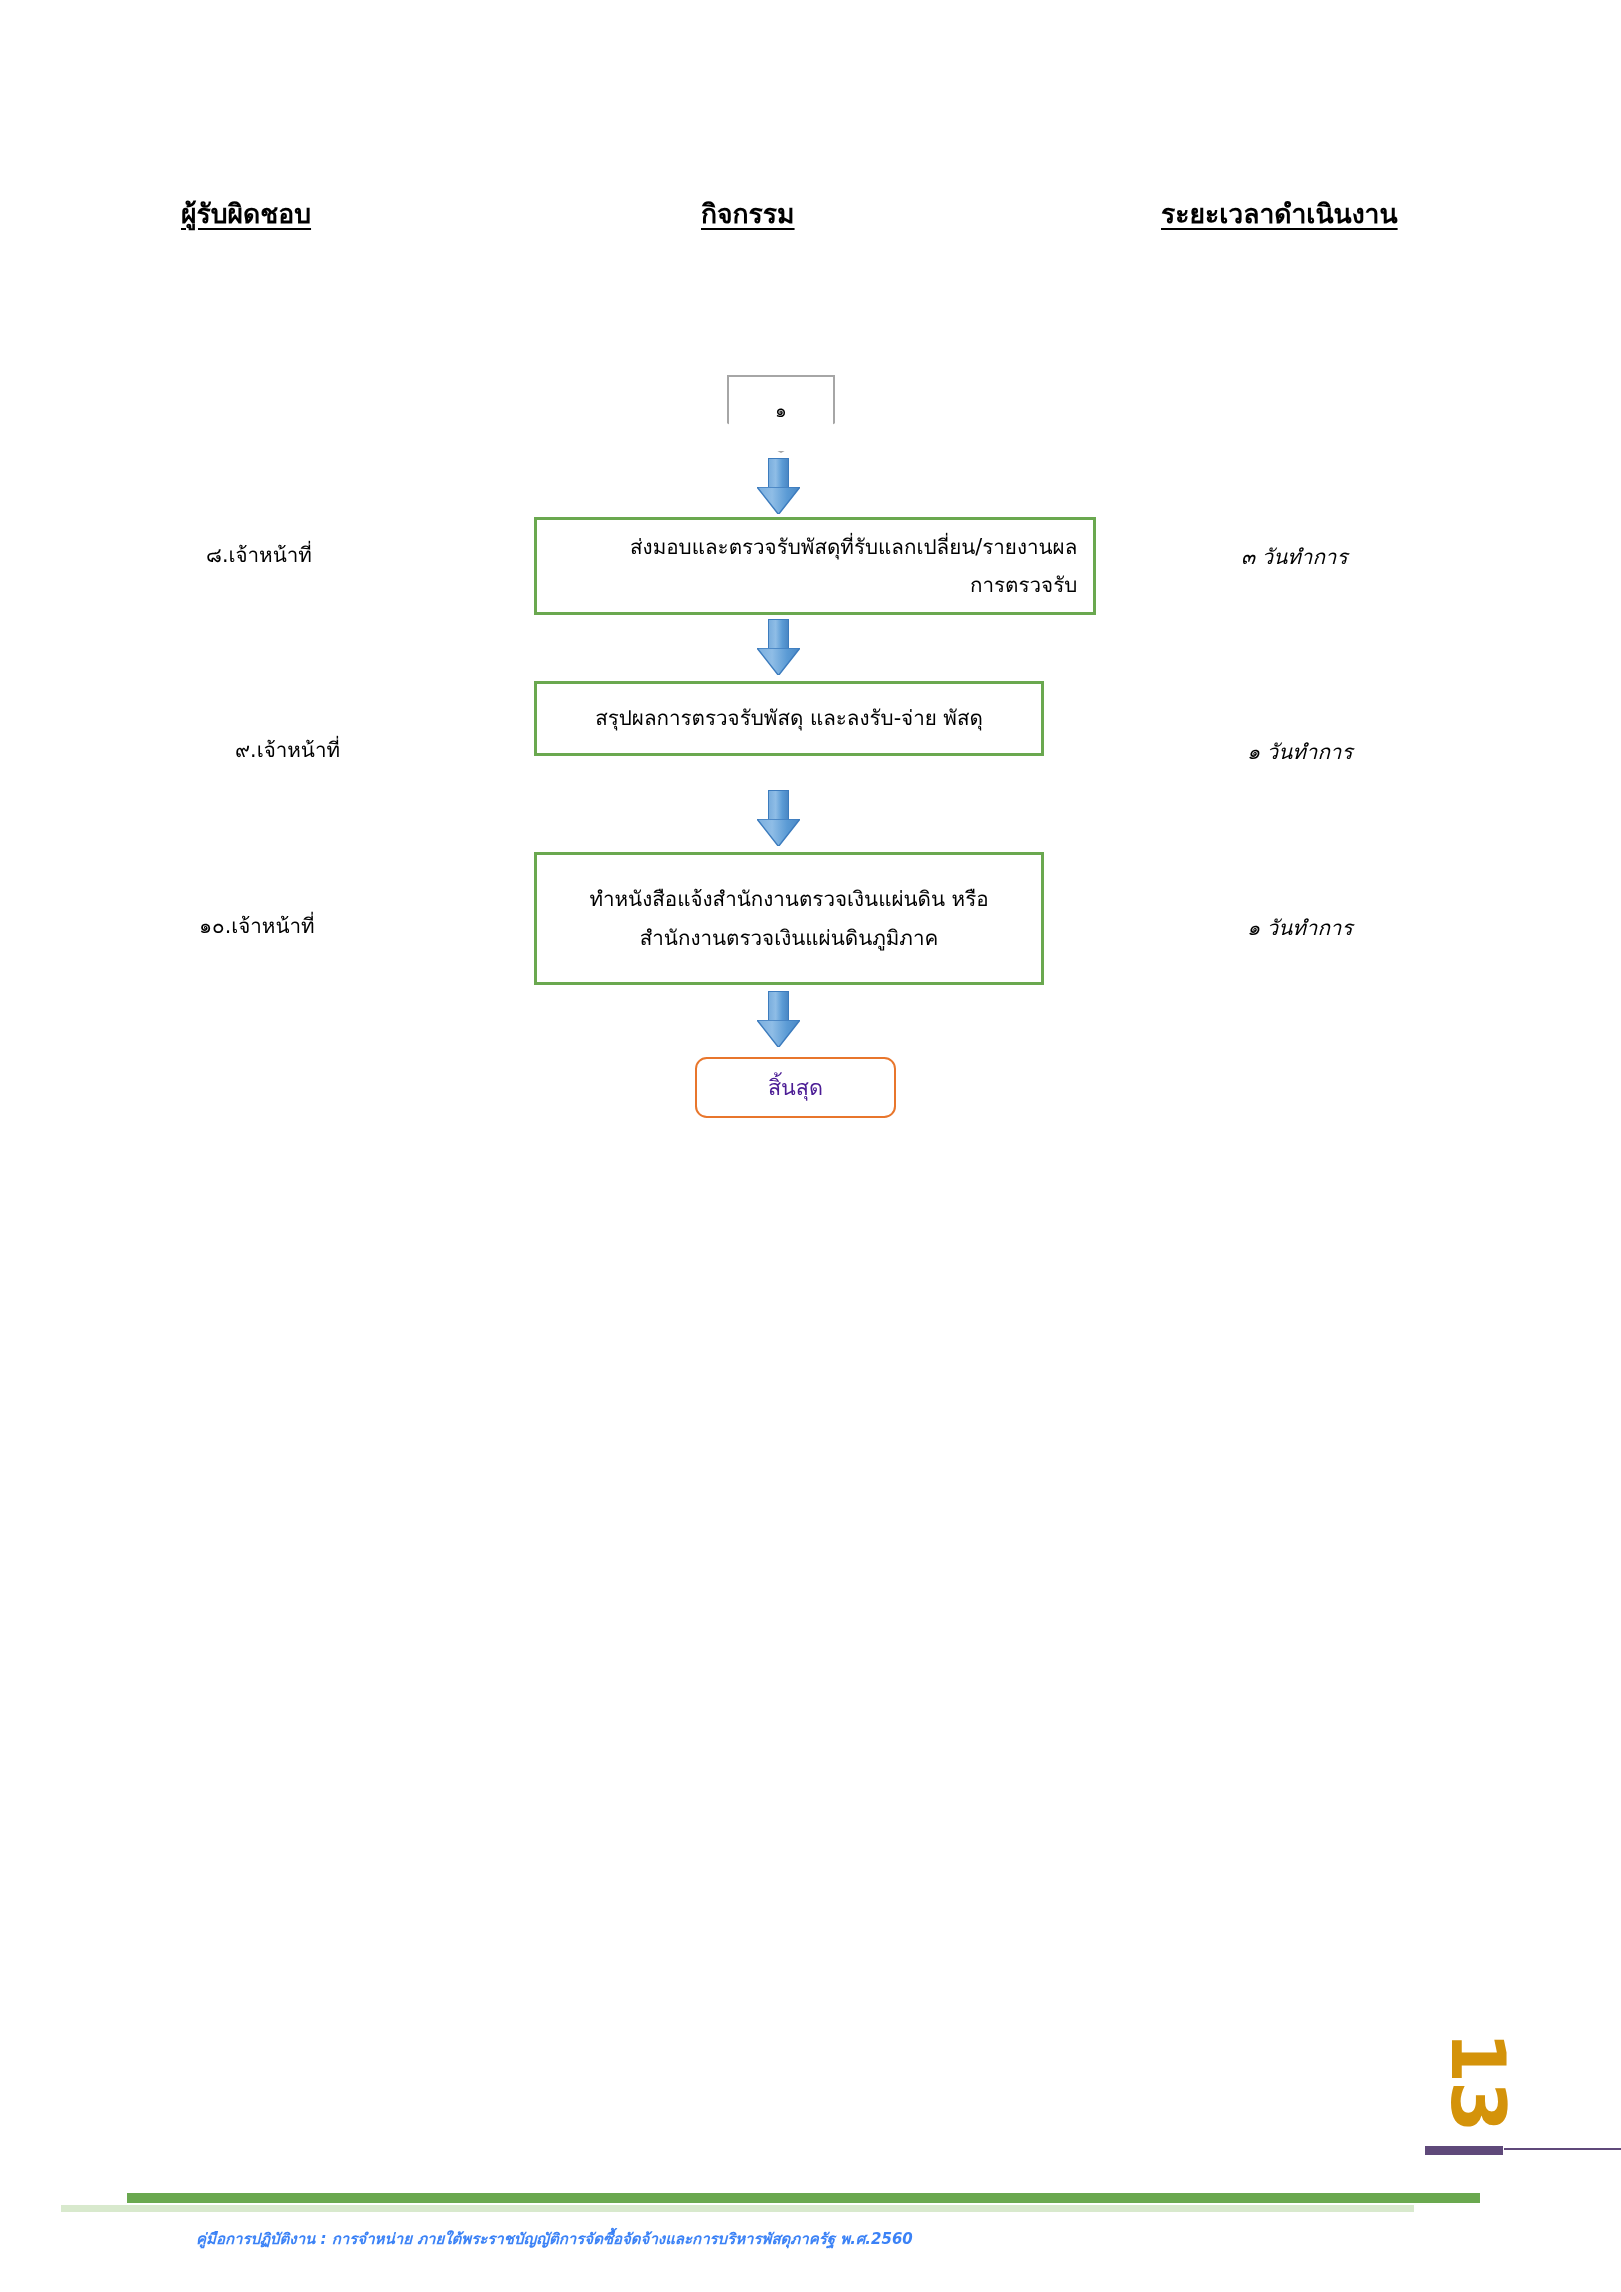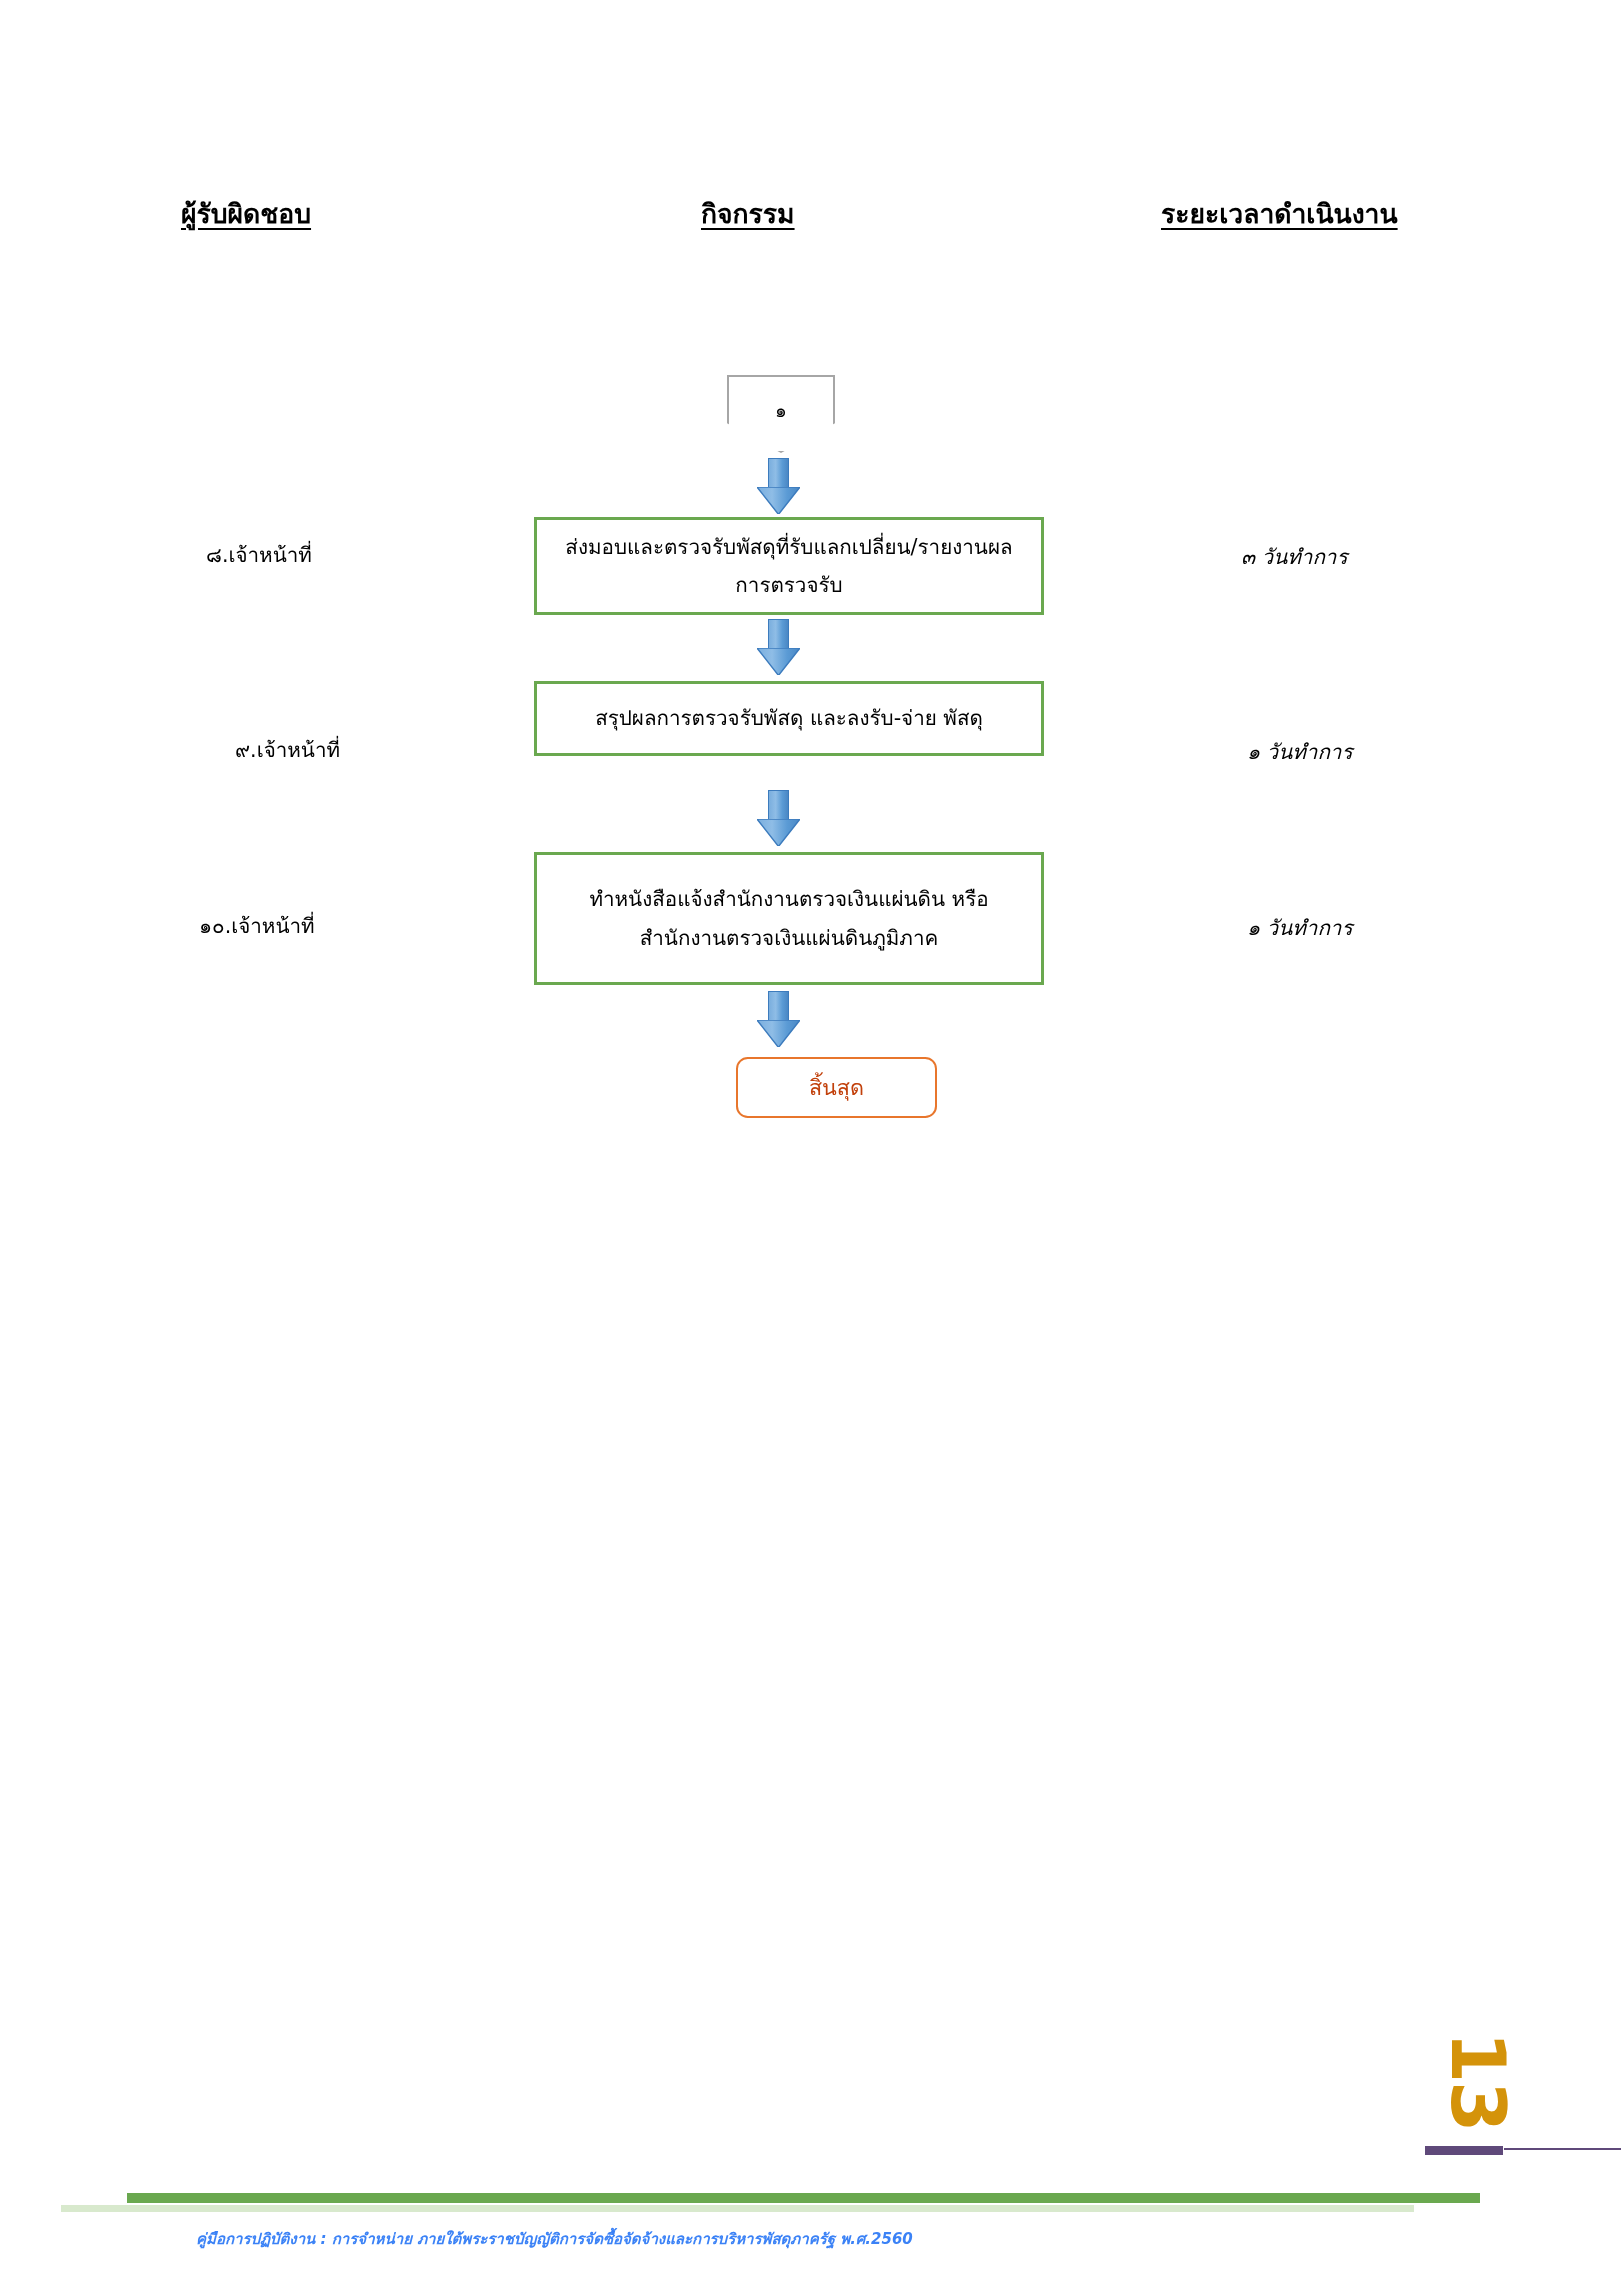--- a/index.html
+++ b/index.html
@@ -119,41 +119,40 @@
     align-items: center;
     justify-content: center;
     text-align: center;
     color: #000000;
     font-size: 20.6px;
     line-height: 1.85;
     padding: 3.9px 15.7px;
   }
   .process-box .txt { display: block; width: 100%; }
 
-  #box-1 { left: 534px; top: 517px; width: 510px; height: 98px; }
+  #box-1 { left: 534px; top: 517px; width: 562px; height: 98px; text-align: right; }
   #box-2 { left: 534px; top: 681px; width: 510px; height: 75px; }
   #box-3 { left: 534px; top: 852px; width: 510px; height: 133px; }
 
   
   #terminator-end {
     position: absolute;
     left: 695px;
     top: 1057px;
     width: 201px;
     height: 61px;
     box-sizing: border-box;
     background: #ffffff;
     border: 2.9px solid #e8762c;
     border-radius: 11.8px;
     display: flex;
     align-items: center;
     justify-content: center;
     font-size: 21.6px;
-    color: #c2410c;
-    margin-left: 41px;
+    color: #4c1d95;
   }
 
   
   .side-label {
     position: absolute;
     font-size: 20.6px;
     color: #000000;
     white-space: nowrap;
   }
   .duration-label {

